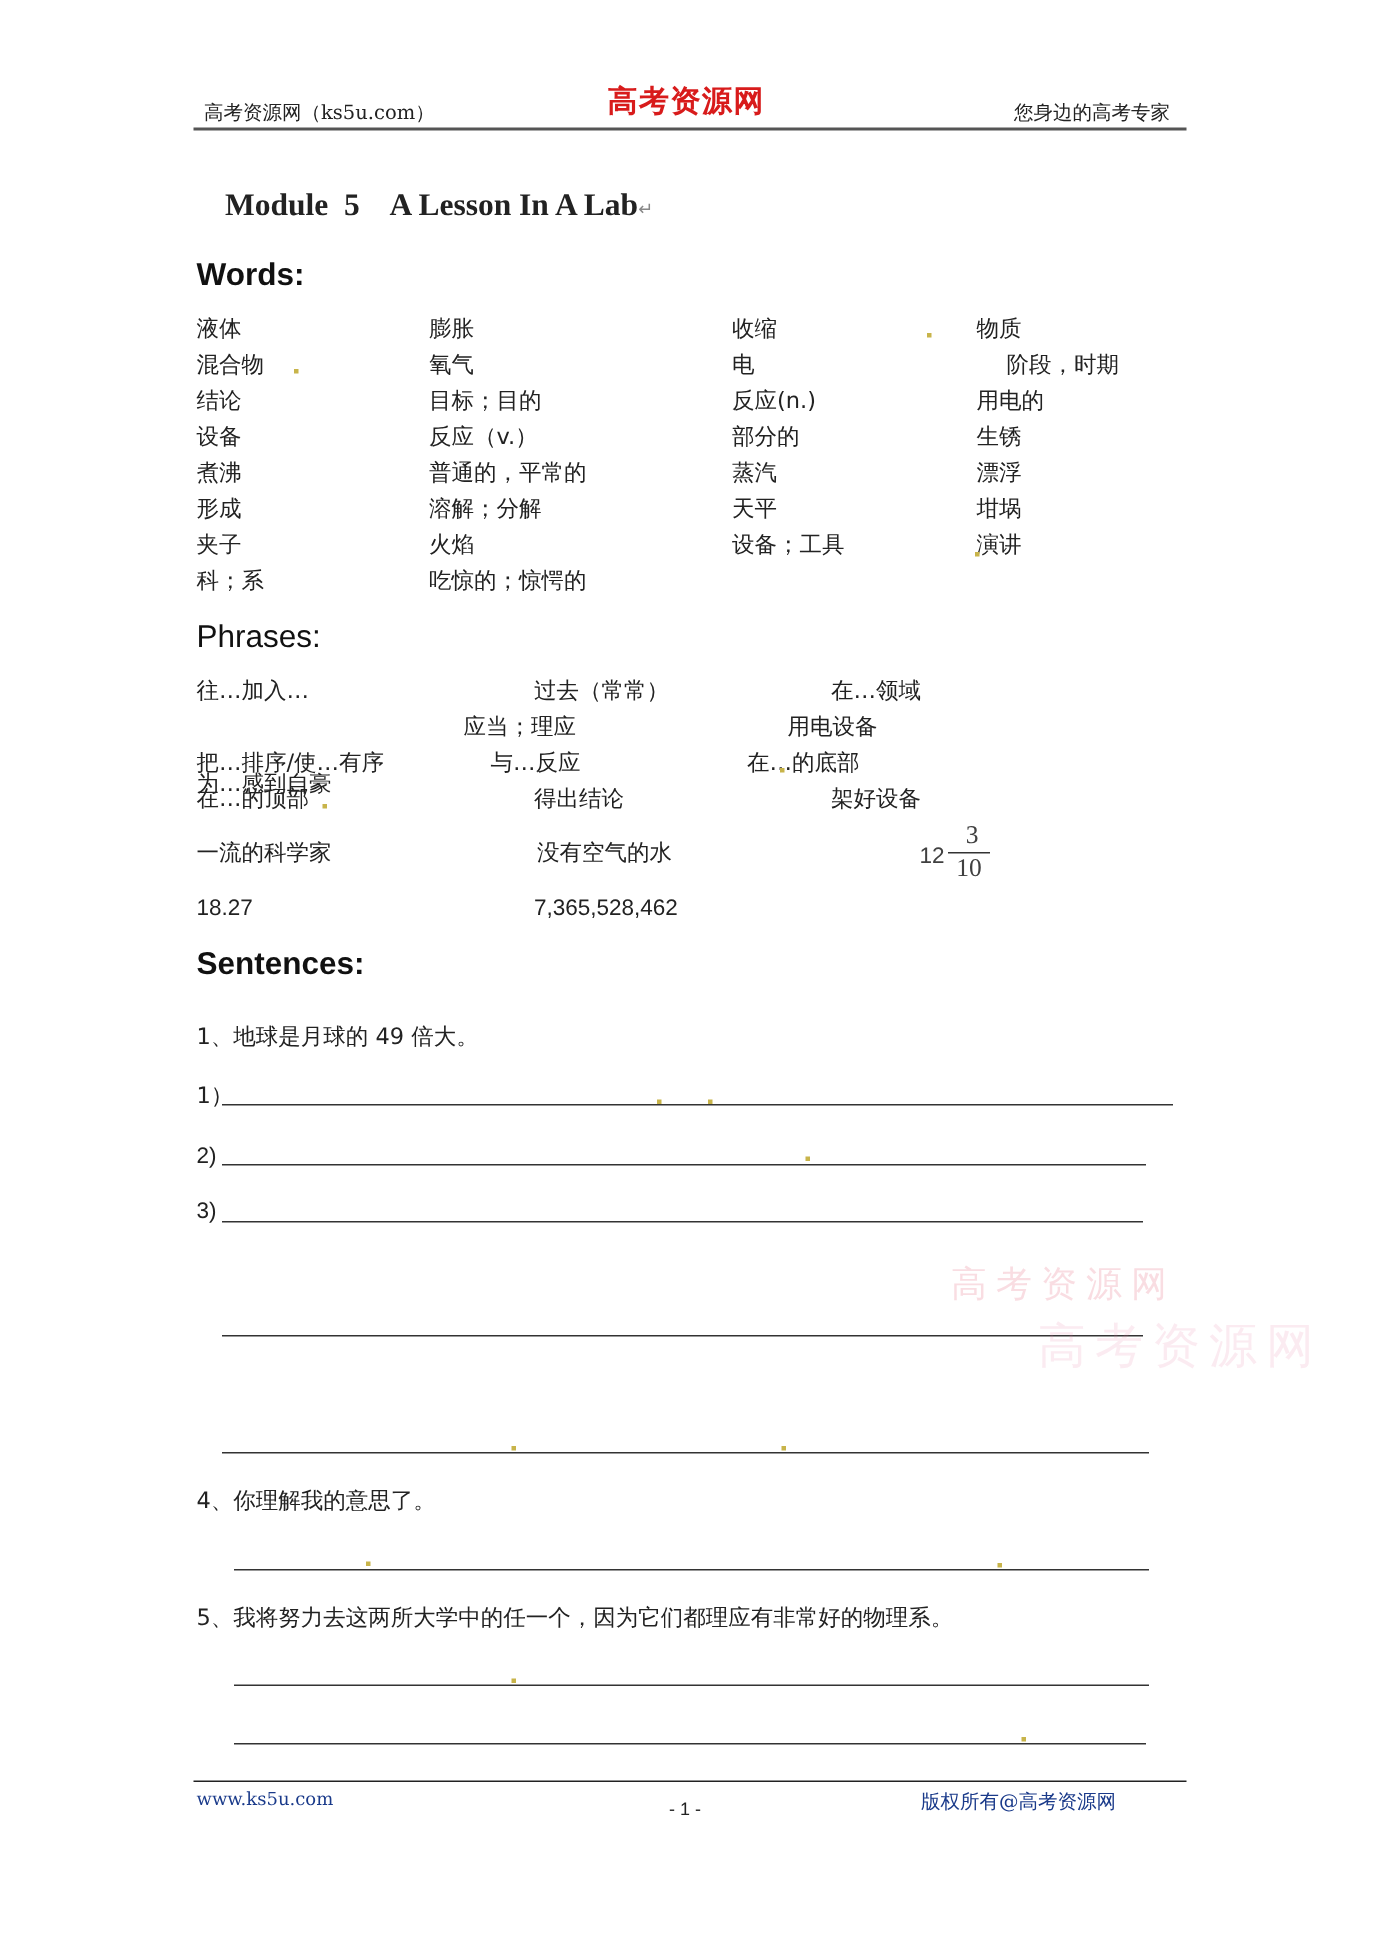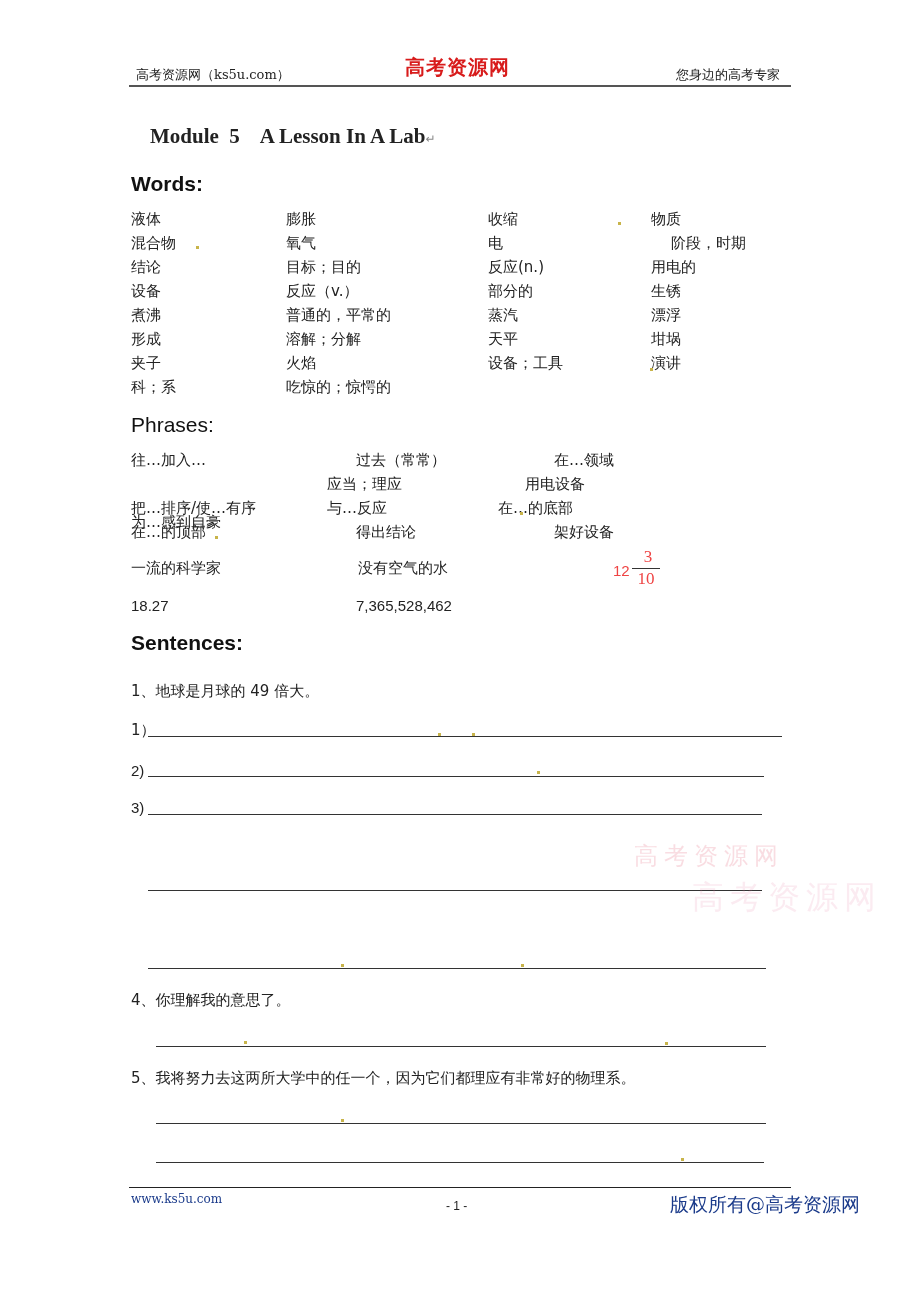--- a/index.html
+++ b/index.html
@@ -10,21 +10,21 @@
     .hdr-logo { font-family: "DejaVu Serif", serif; font-size: 20px; color: #d81b1b; font-weight: bold; letter-spacing: 1px; }
     .hdr-rule { position: absolute; left: 129px; width: 662px; top: 85px; height: 2px; background: #555; }
     .title { font-family: "Liberation Serif", serif; font-weight: bold; font-size: 21px; color: #222; }
     .title .pm { font-size: 12px; color: #888; font-weight: normal; }
     .sec { font-family: "Liberation Sans", sans-serif; font-size: 21px; color: #111; }
     .sec.bold { font-weight: bold; }
     .cell { font-family: "DejaVu Sans", sans-serif; font-size: 15px; color: #222; }
     .latin { font-family: "Liberation Sans", sans-serif; font-size: 15px; color: #222; }
     .line { position: absolute; height: 1px; background: #333; }
     .mark { position: absolute; width: 3px; height: 3px; background: #c8b44a; }
-    .frac { position: absolute; font-family: "Liberation Serif", serif; color: #ef4444; }
+    .frac { position: absolute; font-family: "Liberation Serif", serif; color: #404040; }
     .frac .whole { position: absolute; left: 0; top: 15px; font-family: "Liberation Sans", sans-serif; font-size: 15px; }
     .frac .num { position: absolute; left: 24px; top: 0; font-size: 17px; width: 22px; text-align: center; }
     .frac .bar { position: absolute; left: 19px; top: 21px; width: 28px; height: 1px; background: #333; }
     .frac .den { position: absolute; left: 19px; top: 22px; font-size: 17px; width: 28px; text-align: center; }
     .footer-rule { position: absolute; left: 129px; width: 662px; top: 1187px; height: 1px; background: #222; }
     .foot { font-family: "DejaVu Serif", serif; font-size: 12px; color: #1a3a8a; }
     .foot-c { font-family: "Liberation Sans", sans-serif; font-size: 12px; color: #222; }
     .wm { font-family: "DejaVu Serif", serif; color: rgba(230, 120, 140, 0.25); letter-spacing: 6px; }
   </style>
 </head>
@@ -89,21 +89,21 @@
   </div>
 
   <div class="abs sec" style="left:131px; top:413px;">Phrases:</div>
 
   <div>
     <div class="abs cell" style="left:131px; top:451px;">往…加入…</div>
     <div class="abs cell" style="left:356px; top:451px;">过去（常常）</div>
     <div class="abs cell" style="left:554px; top:451px;">在…领域</div>
 
     <div class="abs cell" style="left:131px; top:475px;margin-top:38px;">为…感到自豪</div>
-    <div class="abs cell" style="left:327px; top:475px;">应当；理应</div>
+    <div class="abs cell" style="left:309px; top:475px;">应当；理应</div>
     <div class="abs cell" style="left:525px; top:475px;">用电设备</div>
 
     <div class="abs cell" style="left:131px; top:499px;">把…排序/使…有序</div>
     <div class="abs cell" style="left:327px; top:499px;">与…反应</div>
     <div class="abs cell" style="left:498px; top:499px;">在…的底部</div>
 
     <div class="abs cell" style="left:131px; top:523px;">在…的顶部</div>
     <div class="abs cell" style="left:356px; top:523px;">得出结论</div>
     <div class="abs cell" style="left:554px; top:523px;">架好设备</div>
 
@@ -156,15 +156,15 @@
   <div class="mark" style="left:341px; top:1119px;"></div>
   <div class="line" style="left:156px; top:1162px; width:608px;"></div>
   <div class="mark" style="left:681px; top:1158px;"></div>
 
   <div class="abs wm" style="left:634px; top:840px; font-size:24px;">高考资源网</div>
   <div class="abs wm" style="left:692px; top:876px; font-size:32px; color: rgba(230,120,160,0.15);">高考资源网</div>
 
   <div class="footer-rule"></div>
   <div class="abs foot" style="left:131px; top:1192px;">www.ks5u.com</div>
   <div class="abs foot-c" style="left:446px; top:1199px;">- 1 -</div>
-  <div class="abs foot" style="left:670px; top:1192px; color:#1a3a8a; font-size:19px;">版权所有@高考资源网</div>
+  <div class="abs foot" style="left:614px; top:1192px; color:#1a3a8a; font-size:13px;">版权所有@高考资源网</div>
 
 </div>
 
 </body></html>

